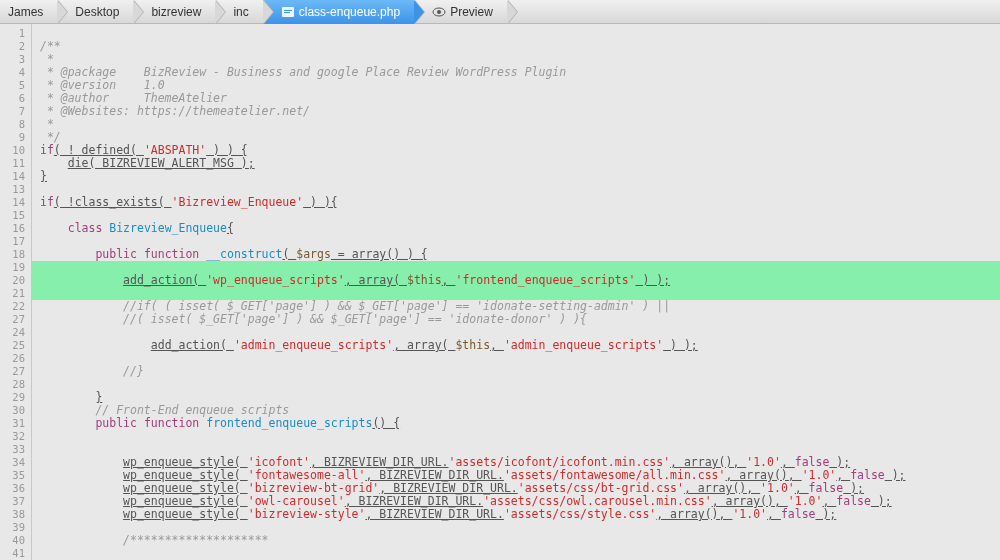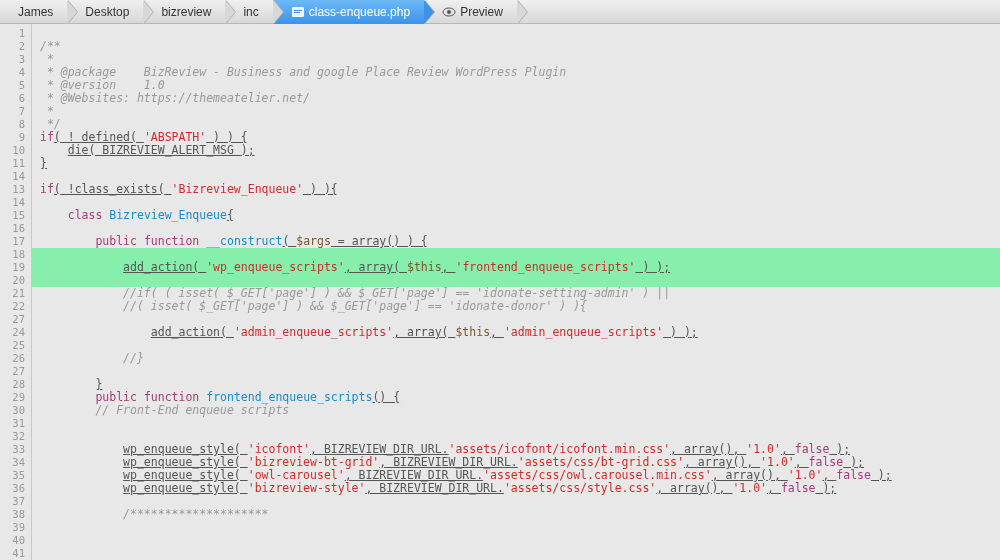--- a/index.html
+++ b/index.html
@@ -42,21 +42,21 @@
 .crumb::before {
   content: '';
   position: absolute;
   right: -11px; top: 0;
   width: 0; height: 0;
   border-top: 12px solid transparent;
   border-bottom: 12px solid transparent;
   border-left: 10px solid #b0b0b0;
   z-index: 1;
 }
-.crumb:first-child { padding-left: 18px; }
+.crumb:first-child { padding-left: 8px; }
 .crumb.active {
   background: linear-gradient(#6db9f7, #3c93e8);
   color: #fff;
 }
 .crumb.active::after { border-left-color: #3c93e8; }
 .crumb.icon-eye svg, .crumb.icon-php svg { margin-right: 4px; }
 
 .editor {
   display: flex;
   height: 536px;
@@ -174,20 +174,21 @@
       <div>39</div>
       <div>40</div>
       <div>41</div>
     </div>
   <div class="code" id="code">
       <div class="ln"><span class="k"></span></div>
       <div class="ln"><span class="c">/**</span></div>
       <div class="ln"><span class="c"> *</span></div>
       <div class="ln"><span class="c"> * @package    BizReview - Business and google Place Review WordPress Plugin</span></div>
       <div class="ln"><span class="c"> * @version    1.0</span></div>
+      <div class="ln"><span class="c"> * @author     ThemeAtelier</span></div>
       <div class="ln"><span class="c"> * @Websites: https://themeatelier.net/</span></div>
       <div class="ln"><span class="c"> *</span></div>
       <div class="ln"><span class="c"> */</span></div>
       <div class="ln"><span class="k">if</span><span class="p">( ! defined( </span><span class="s">'ABSPATH'</span><span class="p"> ) ) {</span></div>
       <div class="ln">    <span class="p">die( BIZREVIEW_ALERT_MSG );</span></div>
       <div class="ln"><span class="p">}</span></div>
       <div class="ln"></div>
       <div class="ln"><span class="k">if</span><span class="p">( !class_exists( </span><span class="s">'Bizreview_Enqueue'</span><span class="p"> ) ){</span></div>
       <div class="ln"></div>
       <div class="ln">    <span class="k">class</span> <span class="fn">Bizreview_Enqueue</span><span class="p">{</span></div>
@@ -197,24 +198,25 @@
       <div class="ln hl">            <span class="p">add_action( </span><span class="s">'wp_enqueue_scripts'</span><span class="p">, array( </span><span class="v">$this</span><span class="p">, </span><span class="s">'frontend_enqueue_scripts'</span><span class="p"> ) );</span></div>
       <div class="ln hl"></div>
       <div class="ln">            <span class="c">//if( ( isset( $_GET['page'] ) &amp;&amp; $_GET['page'] == 'idonate-setting-admin' ) ||</span></div>
       <div class="ln">            <span class="c">//( isset( $_GET['page'] ) &amp;&amp; $_GET['page'] == 'idonate-donor' ) ){</span></div>
       <div class="ln"></div>
       <div class="ln">                <span class="p">add_action( </span><span class="s">'admin_enqueue_scripts'</span><span class="p">, array( </span><span class="v">$this</span><span class="p">, </span><span class="s">'admin_enqueue_scripts'</span><span class="p"> ) );</span></div>
       <div class="ln"></div>
       <div class="ln">            <span class="c">//}</span></div>
       <div class="ln"></div>
       <div class="ln">        <span class="p">}</span></div>
+      <div class="ln">        <span class="c">// Front-End enqueue scripts</span></div>
       <div class="ln">        <span class="k">public</span> <span class="k">function</span> <span class="fn">frontend_enqueue_scripts</span><span class="p">() {</span></div>
-      <div class="ln">        <span class="c">// Front-End enqueue scripts</span></div>
       <div class="ln"></div>
       <div class="ln"></div>
       <div class="ln">            <span class="p">wp_enqueue_style( </span><span class="s">'icofont'</span><span class="p">, BIZREVIEW_DIR_URL.</span><span class="s">'assets/icofont/icofont.min.css'</span><span class="p">, array(), </span><span class="s">'1.0'</span><span class="p">, </span><span class="k">false</span><span class="p"> );</span></div>
+      <div class="ln">            <span class="p">wp_enqueue_style( </span><span class="s">'fontawesome-all'</span><span class="p">, BIZREVIEW_DIR_URL.</span><span class="s">'assets/fontawesome/all.min.css'</span><span class="p">, array(), </span><span class="s">'1.0'</span><span class="p">, </span><span class="k">false</span><span class="p"> );</span></div>
       <div class="ln">            <span class="p">wp_enqueue_style( </span><span class="s">'bizreview-bt-grid'</span><span class="p">, BIZREVIEW_DIR_URL.</span><span class="s">'assets/css/bt-grid.css'</span><span class="p">, array(), </span><span class="s">'1.0'</span><span class="p">, </span><span class="k">false</span><span class="p"> );</span></div>
       <div class="ln">            <span class="p">wp_enqueue_style( </span><span class="s">'owl-carousel'</span><span class="p">, BIZREVIEW_DIR_URL.</span><span class="s">'assets/css/owl.carousel.min.css'</span><span class="p">, array(), </span><span class="s">'1.0'</span><span class="p">, </span><span class="k">false</span><span class="p"> );</span></div>
       <div class="ln">            <span class="p">wp_enqueue_style( </span><span class="s">'bizreview-style'</span><span class="p">, BIZREVIEW_DIR_URL.</span><span class="s">'assets/css/style.css'</span><span class="p">, array(), </span><span class="s">'1.0'</span><span class="p">, </span><span class="k">false</span><span class="p"> );</span></div>
       <div class="ln"></div>
       <div class="ln">            <span class="c">/********************</span></div>
     </div>
 </div>
 
 </body></html>

